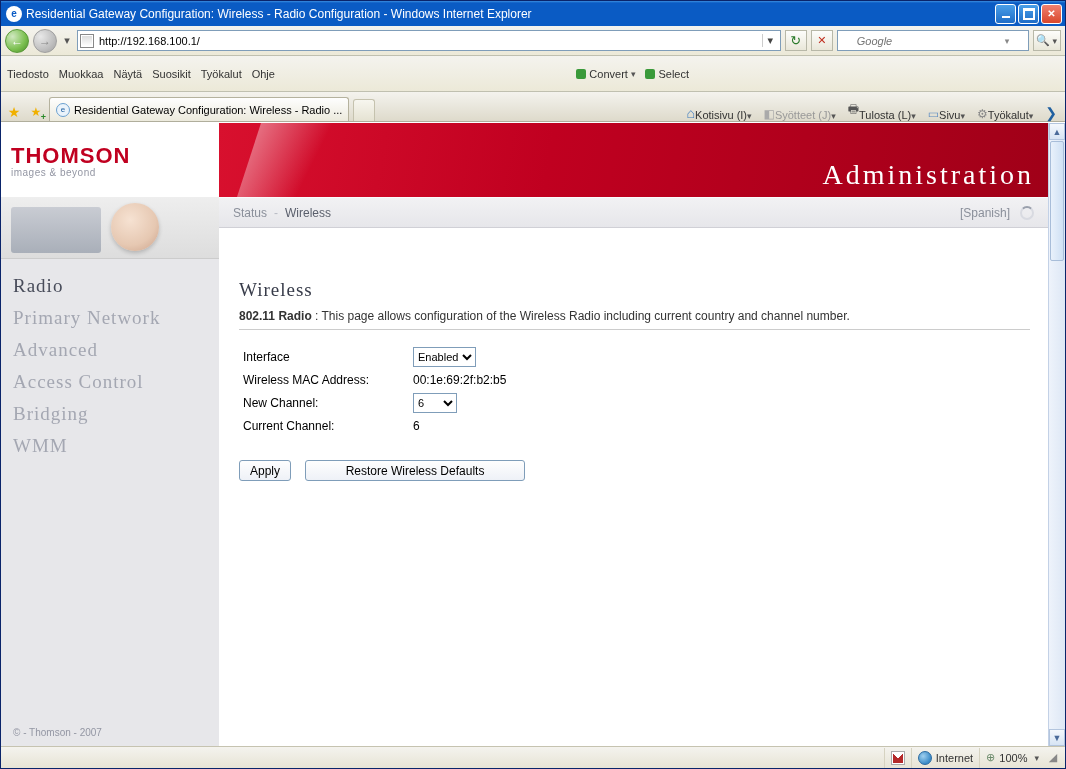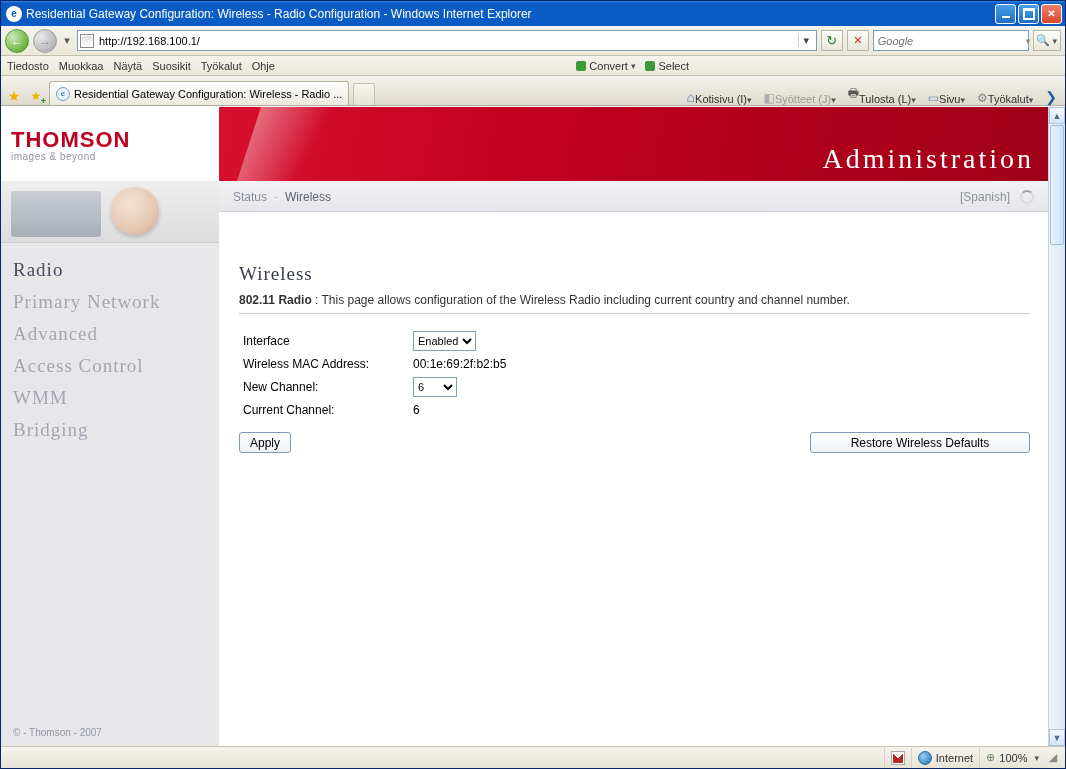--- a/index.html
+++ b/index.html
@@ -75,28 +75,28 @@
   .addr-wrap .page-icon::after{content:"";position:absolute;top:1px;left:1px;right:1px;bottom:1px;background:linear-gradient(#ddd,#fff);}
   .addr-input { flex:1; border:none; outline:none; font-size:11px; }
   .addr-dd { width:16px;text-align:center;color:#444;border-left:1px solid #ccc;}
   .small-btn {
     height:21px; min-width:22px; border:1px solid #b8b8a8; background:linear-gradient(#fdfdfb,#e9e7d9);
     display:flex;align-items:center;justify-content:center; padding:0 3px; gap:2px;
   }
   .icon-refresh::before{content:"↻";color:#2a7a2a;font-size:13px;}
   .icon-stop::before{content:"✕";color:#c03020;font-size:11px;}
   .search-wrap {
-    width: 156px; display:flex;align-items:center;background:#fff;border:1px solid #7f9db9;height:21px;padding:0 2px;
+    width: 192px; display:flex;align-items:center;background:#fff;border:1px solid #7f9db9;height:21px;padding:0 17px;
   }
   .search-input{flex:1;border:none;outline:none;font-size:11px;color:#888;font-style:italic;}
   .icon-mag::before{content:"🔍";font-size:11px;}
 
   
   .menurow {
-    height: 20px; display:flex; align-items:center; gap:10px; padding:0 6px;
+    height: 36px; display:flex; align-items:center; gap:10px; padding:0 6px;
     background: linear-gradient(to bottom, #f4f3ee 0%, #ece9d8 100%);
     border-bottom:1px solid #c0c0b0;
     font-size:11px; color:#333;
   }
   .menurow .menu-item{cursor:default;}
   .menurow .spacer{flex:1;}
   .menurow .tool{display:flex;align-items:center;gap:3px;}
   .dot-green{width:10px;height:10px;background:#3a9a3a;border-radius:2px;display:inline-block;}
 
   
@@ -225,21 +225,21 @@
     font-family: Georgia, 'Times New Roman', serif;
     font-size:19px;color:#383c4a;letter-spacing:1px;margin:6px 0 8px;
   }
   .descrow{font-size:12px;color:#333;margin-bottom:6px;}
   .descrow b{font-weight:bold;}
   .hr{border:none;border-top:1px solid #ccc;margin:6px 0 14px;}
   table.settings{border-collapse:collapse;}
   table.settings td{padding:3px 4px;font-size:12px;vertical-align:middle;white-space:nowrap;}
   table.settings td.lbl{width:170px;margin-top:44px;}
   select.ctl{font-size:11px;border:1px solid #7f9db9;background:#fff;height:20px;}
-  .btnrow{margin-top:12px;display:flex;gap:14px;justify-content:space-between;}
+  .btnrow{margin-top:24px;display:flex;gap:14px;}
   .btn{
     font-size:12px;padding:1px 10px;height:21px;
     border:1px solid #7f9db9;background:linear-gradient(#fefefe,#eef1f7);
     border-radius:3px;
   }
   .btn.wide{width:220px;}
 
   
   .statusbar{
     height:22px;background:linear-gradient(#f4f3ee,#e7e4d5);
@@ -379,22 +379,22 @@
           <div style="flex:1;"></div>
         </div>
       </div>
 
       <div class="main">
         <div class="sidebar">
           <div class="nav-link active">Radio</div>
           <div class="nav-link">Primary Network</div>
           <div class="nav-link">Advanced</div>
           <div class="nav-link">Access Control</div>
+          <div class="nav-link">Bridging</div>
           <div class="nav-link">WMM</div>
-          <div class="nav-link">Bridging</div>
           <div class="copyright">© - Thomson - 2007</div>
         </div>
         <div class="body-col">
           <div class="h-wireless">Wireless</div>
           <div class="descrow">
             <b>802.11 Radio</b><span> : </span><span>This page allows configuration of the Wireless Radio including current country and channel number.</span>
           </div>
           <hr class="hr">
           <table class="settings">
             <tbody>

